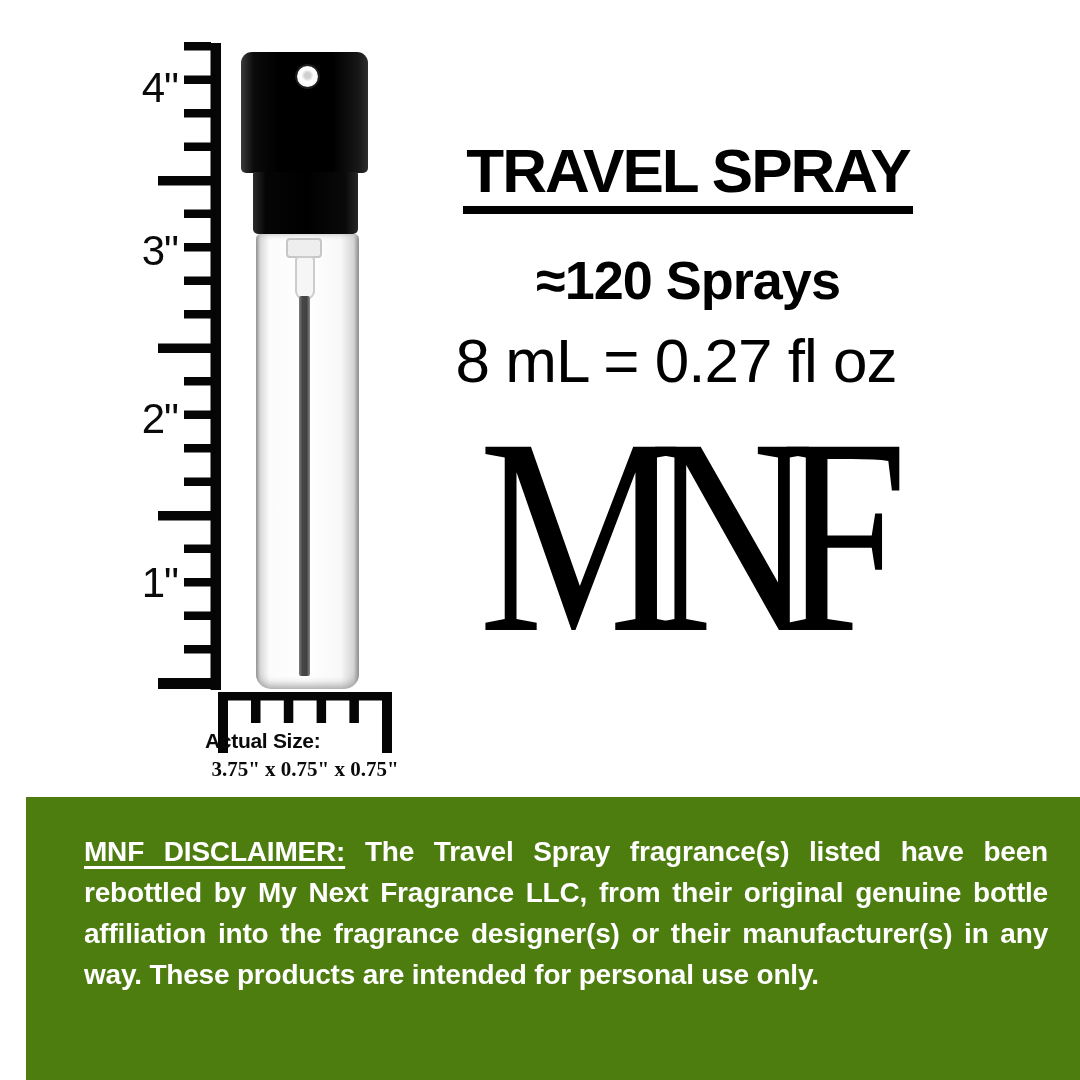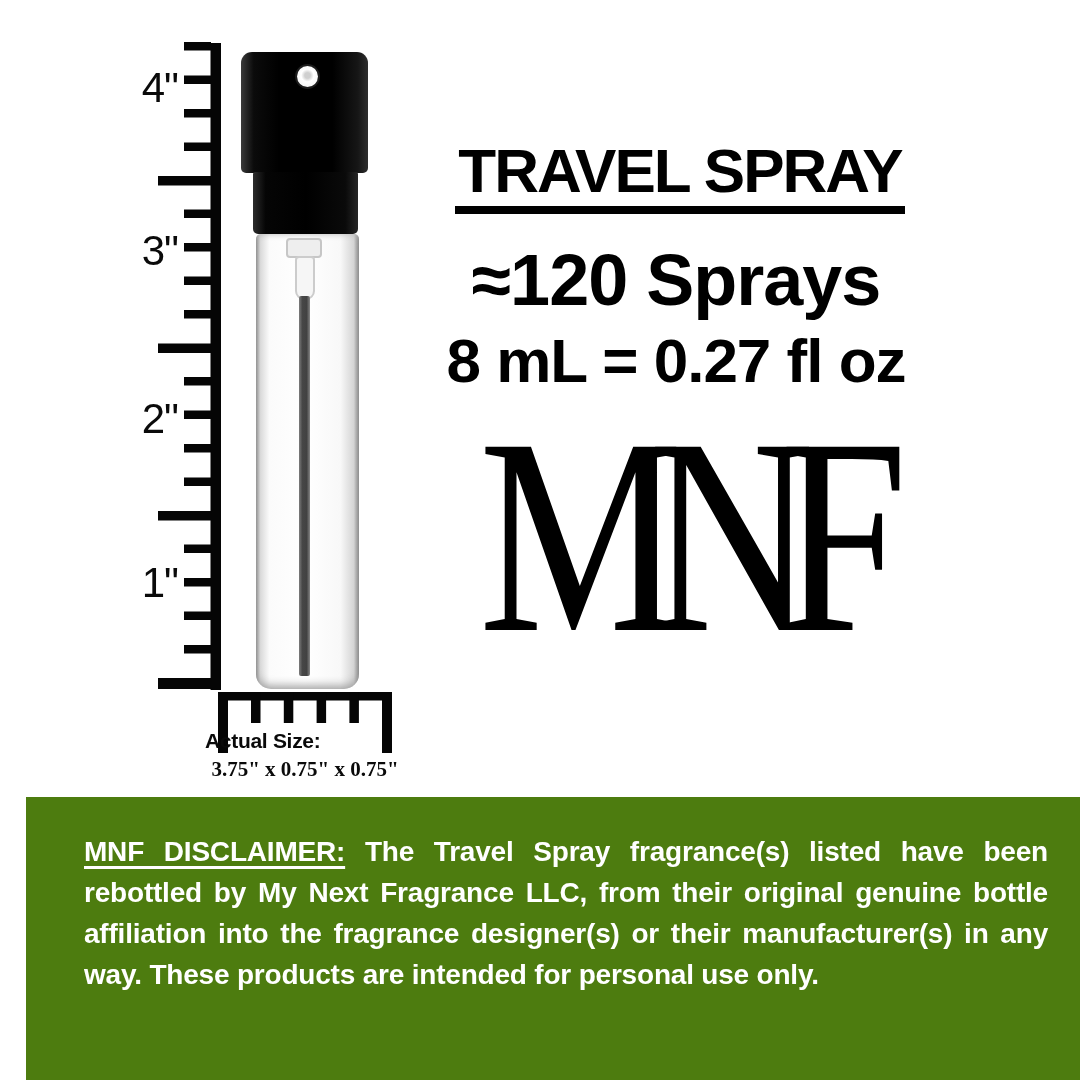--- a/index.html
+++ b/index.html
@@ -58,33 +58,33 @@
     font-weight:700;font-size:21px;line-height:24px;letter-spacing:-0.3px;color:#0a0a0a;
   }
   .actual-size-dims{
     position:absolute;left:175px;top:756px;width:260px;text-align:center;
     font-family:"Liberation Serif",serif;font-weight:700;font-size:21px;line-height:26px;color:#0a0a0a;
   }
 
   
   .right-col{position:absolute;left:376px;top:0;width:600px;text-align:center;}
   .product-title{
-    position:absolute;left:4px;top:138px;width:600px;text-align:center;
+    position:absolute;left:12px;top:138px;width:600px;text-align:center;
   }
   .product-title span{
     display:inline-block;font-weight:700;font-size:62px;line-height:66px;letter-spacing:-2px;
     border-bottom:8px solid #000;padding:0 3px 2px 3px;color:#000;
   }
   .spray-count{
-    position:absolute;left:0;top:238px;width:600px;text-align:center;
-    font-weight:700;font-size:72px;line-height:84px;letter-spacing:-1px;color:#000;
+    position:absolute;left:12px;top:238px;width:600px;text-align:center;
+    font-weight:700;font-size:54px;line-height:84px;letter-spacing:-1px;color:#000;
   }
   .volume-line{
     position:absolute;left:0;top:328px;width:600px;text-align:center;
-    font-weight:700;font-size:62px;line-height:66px;letter-spacing:-1px;color:#000;
+    font-weight:400;font-size:62px;line-height:66px;letter-spacing:-1px;color:#000;
   }
   .mnf-logo{
     position:absolute;left:0;top:396px;width:600px;text-align:center;
     font-family:"Liberation Serif",serif;font-weight:400;
     font-size:280px;line-height:280px;letter-spacing:-0.15em;
     transform:scaleX(0.82);transform-origin:50% 50%;
     white-space:nowrap;color:#000;
   }
 
   

